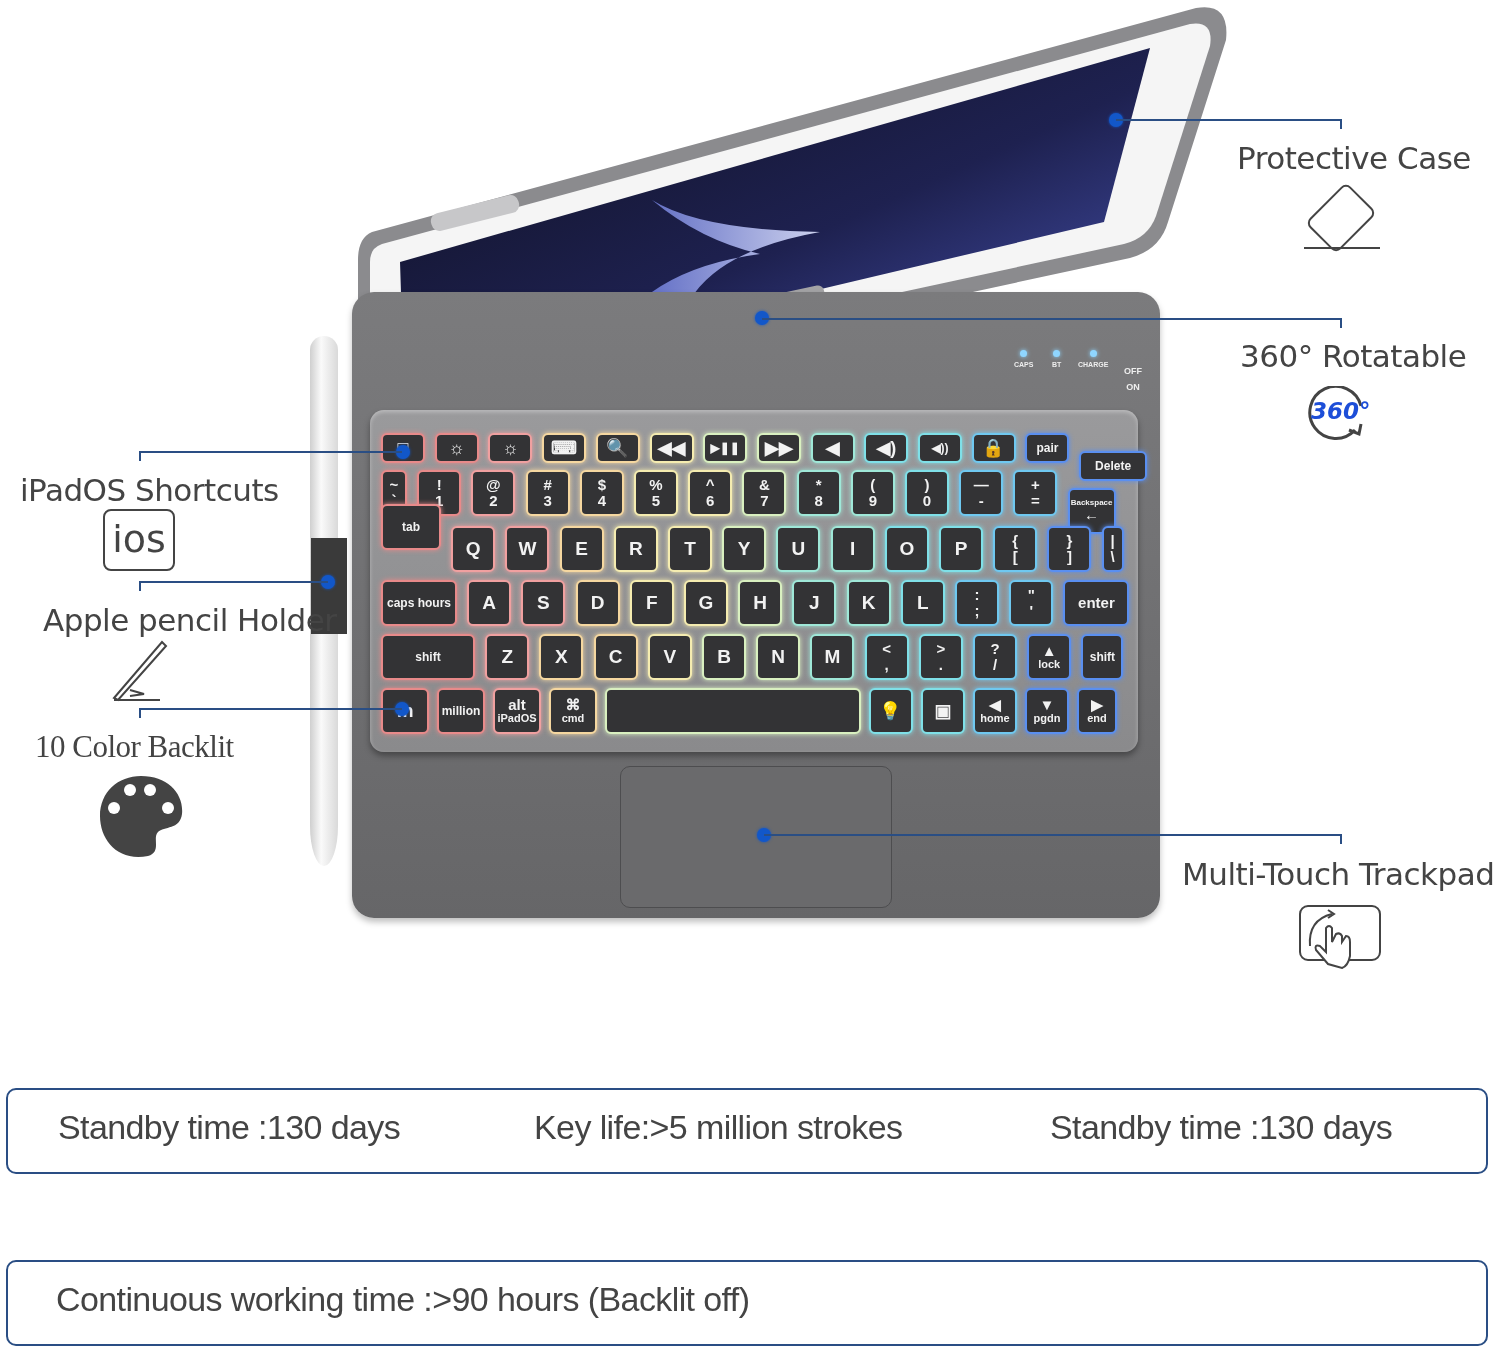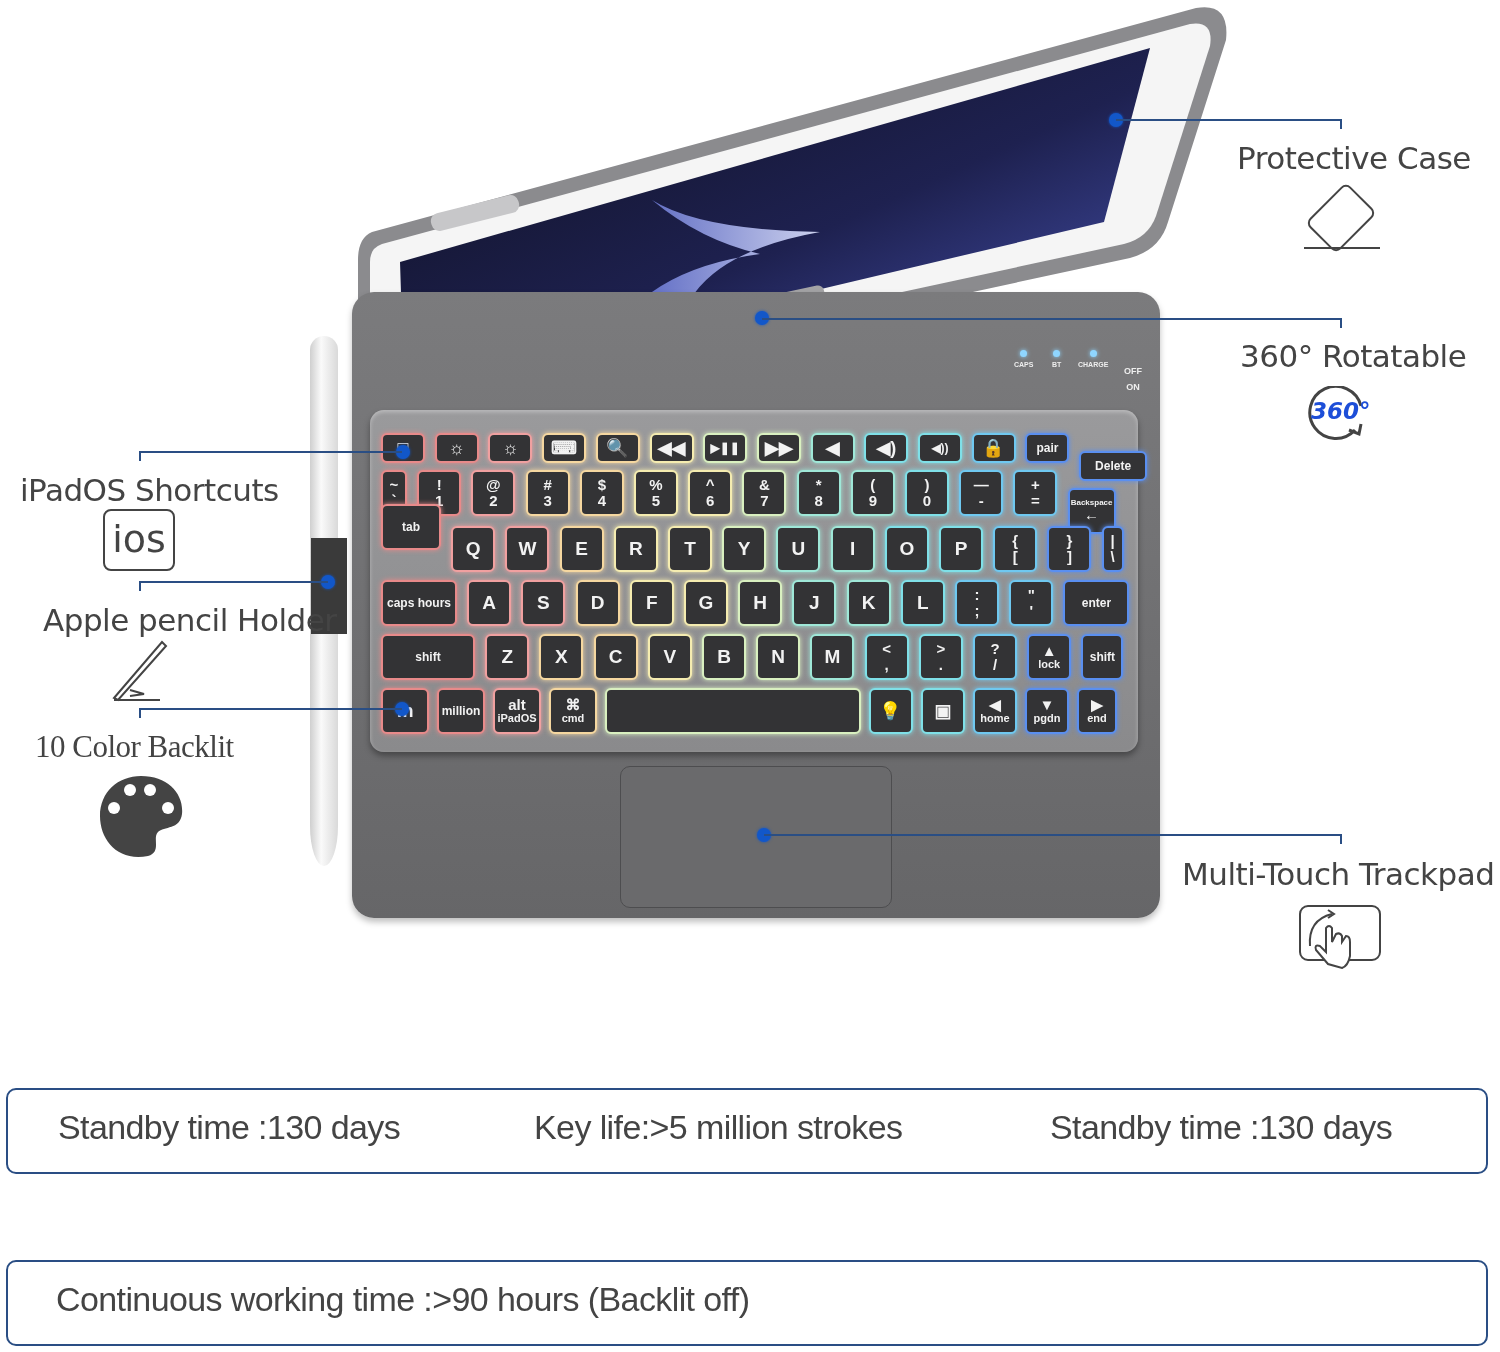--- a/index.html
+++ b/index.html
@@ -274,21 +274,21 @@
         <span>;</span>
       </div>
     </div>
     <div class="key" style="left: 1009.2px; top: 580px; width: 44px; height: 46px; border: 2.5px solid rgb(111, 200, 240); box-shadow: rgb(111, 200, 240) 0px 0px 5px;">
       <div class="two">
         <span>"</span>
         <span>'</span>
       </div>
     </div>
     <div class="key" style="left: 1063.4px; top: 580px; width: 66px; height: 46px; border: 2.5px solid rgb(90, 143, 240); box-shadow: rgb(90, 143, 240) 0px 0px 5px;">
-      <span style="font-size: 12px;">enter</span>
+      <span style="font-size: 15px;">enter</span>
     </div>
     <div class="key" style="left: 381px; top: 634px; width: 94px; height: 46px; border: 2.5px solid rgb(232, 138, 138); box-shadow: rgb(232, 138, 138) 0px 0px 5px;">
       <span style="font-size: 12px;">shift</span>
     </div>
     <div class="key" style="left: 485.2px; top: 634px; width: 44px; height: 46px; border: 2.5px solid rgb(240, 160, 160); box-shadow: rgb(240, 160, 160) 0px 0px 5px;">
       <span style="font-size: 19px;">Z</span>
     </div>
     <div class="key" style="left: 539.4px; top: 634px; width: 44px; height: 46px; border: 2.5px solid rgb(245, 215, 160); box-shadow: rgb(245, 215, 160) 0px 0px 5px;">
       <span style="font-size: 19px;">X</span>
     </div>

